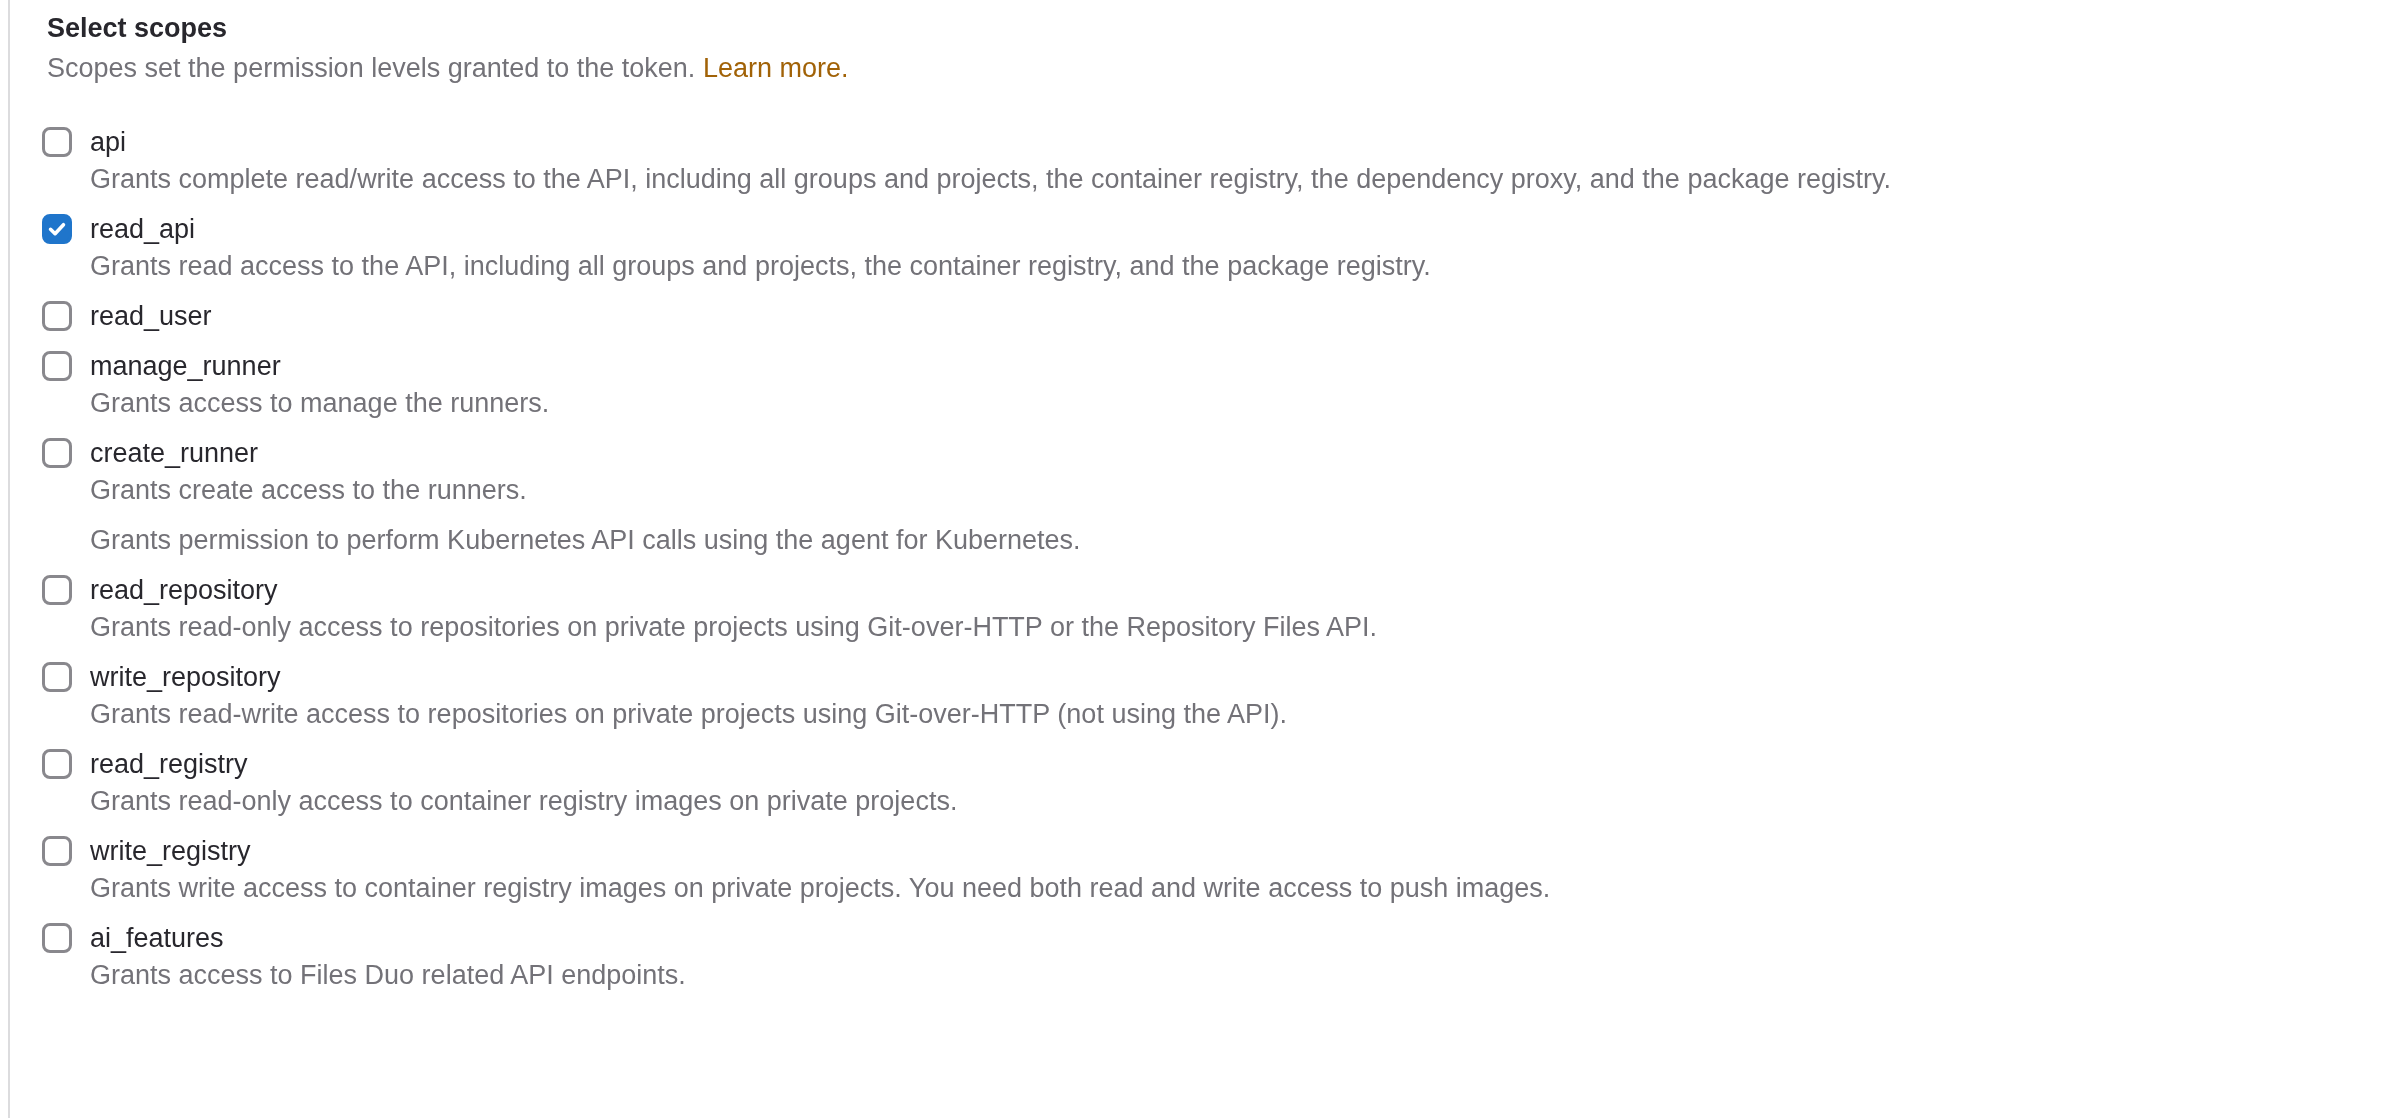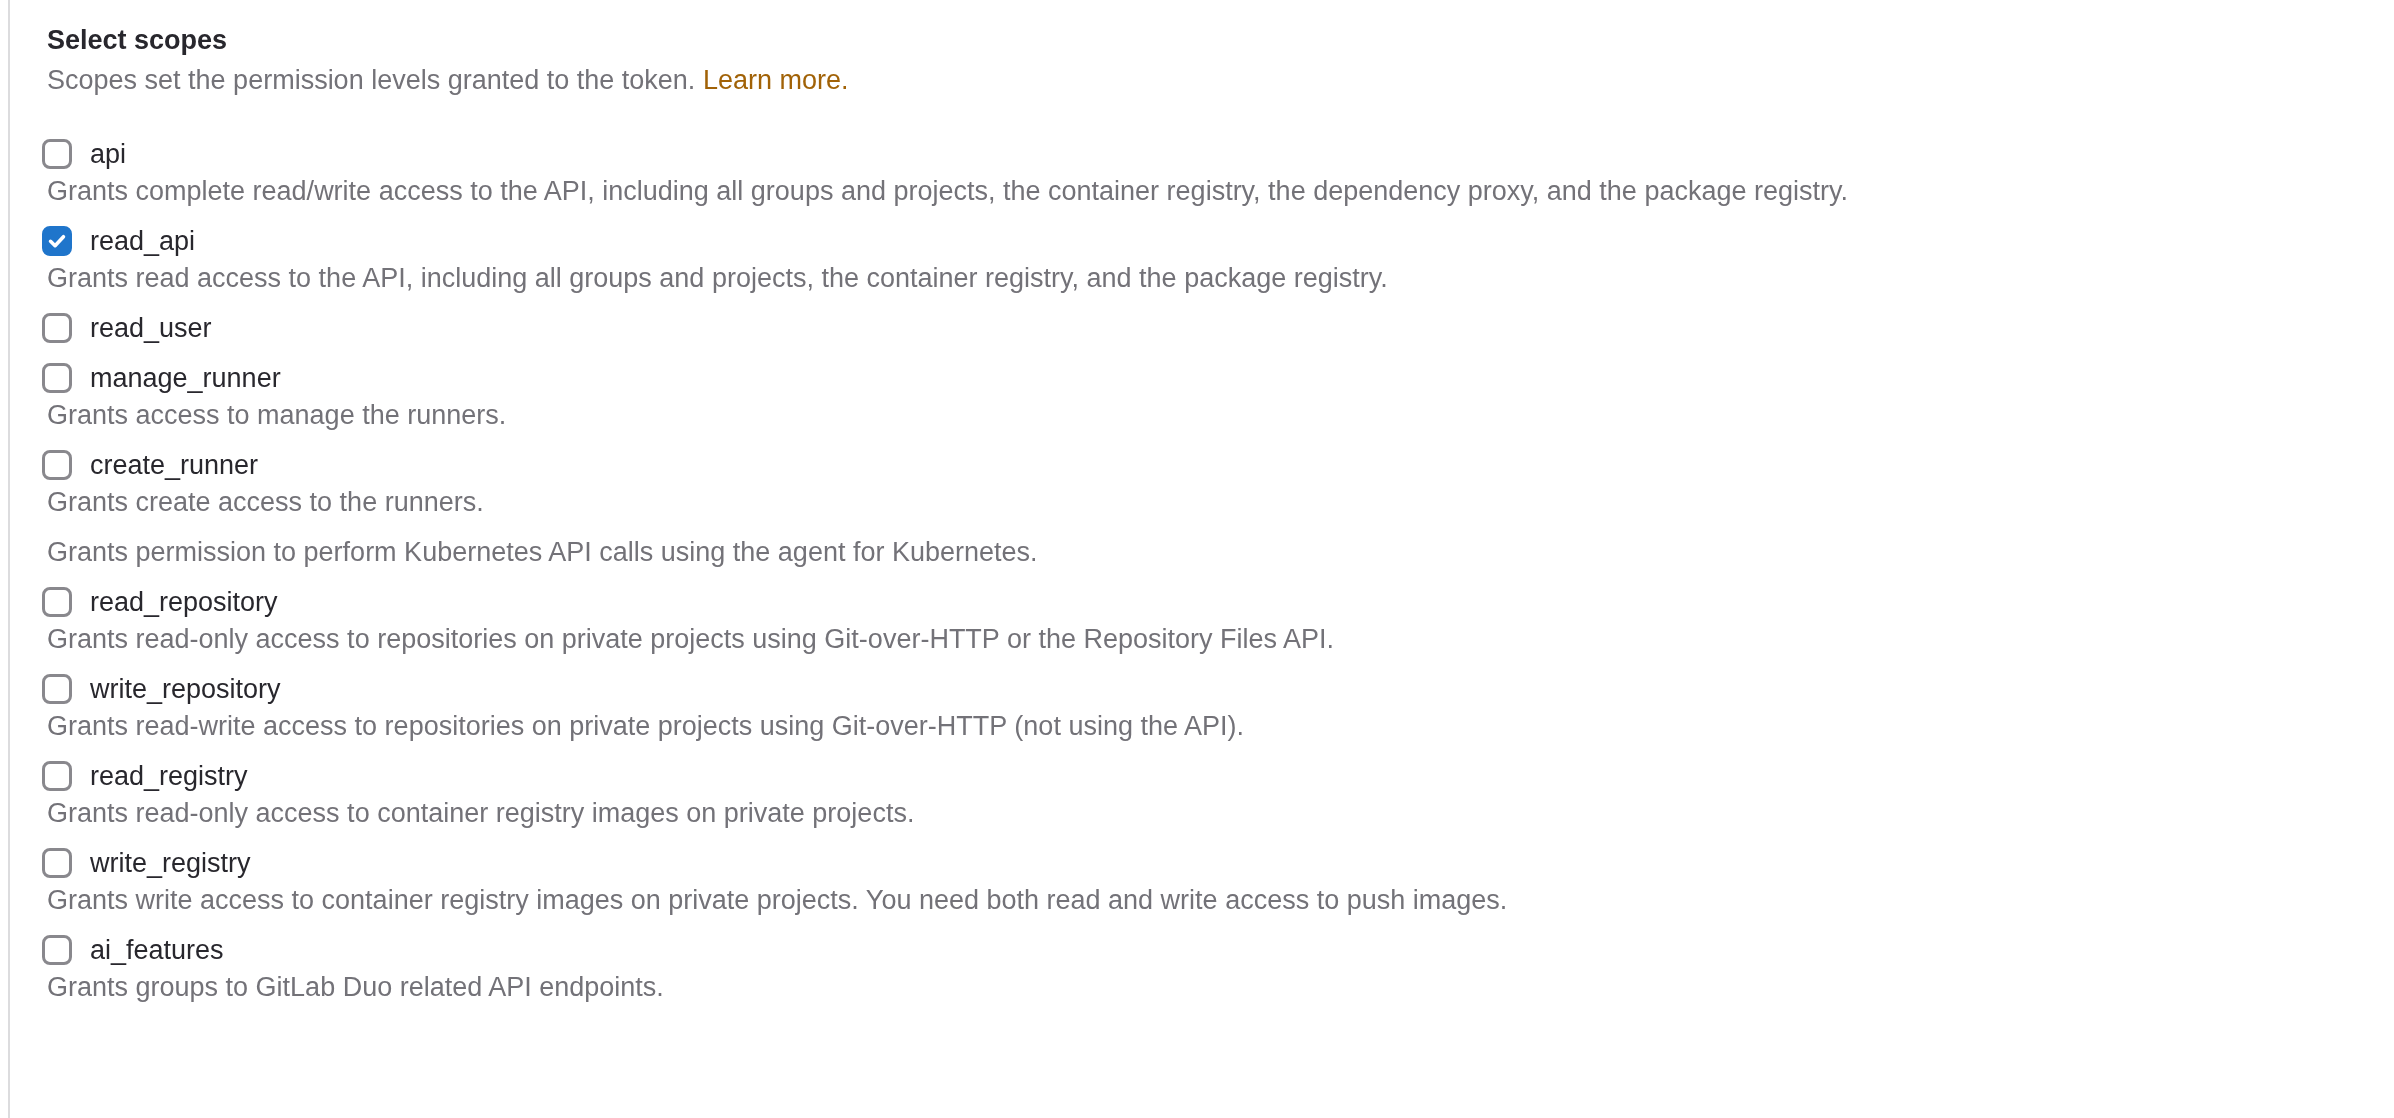--- a/index.html
+++ b/index.html
@@ -14,21 +14,21 @@
     color: #28272d;
   }
   .left-border {
     position: absolute;
     left: 8px;
     top: 0;
     width: 2px;
     height: 100%;
     background: #dcdcde;
   }
-  .content { padding-top: 20px; }
+  .content { padding-top: 8px; }
   .section-title {
     margin: 0 0 0 47px;
     font-size: 27px;
     line-height: 40px;
     font-weight: 700;
     color: #28272d;
   }
   .section-subtitle {
     margin: 2px 0 0 47px;
     line-height: 37px;
@@ -71,21 +71,21 @@
   }
   .checkbox svg { display: none; width: 22px; height: 22px; }
   .checkbox.checked { background: #1f75cb; border-color: #1f75cb; }
   .checkbox.checked svg { display: block; }
   .scope-name {
     margin-left: 18px;
     color: #28272d;
     font-weight: 400;
   }
   .scope-desc {
-    margin-left: 47px;
+    margin-left: 90px;
     max-width: 2294px;
     line-height: 37px;
     color: #737278;
   }
 </style>
 </head>
 <body>
 
 <div class="page">
   <div class="left-border"></div>
@@ -189,17 +189,17 @@
     <div class="scope-desc">Grants write access to container registry images on private projects. You need both read and write access to push images.</div>
   </li>
 
   <li class="scope-row">
     <div class="label-line">
       <span class="checkbox" role="checkbox" aria-checked="false">
         
       </span>
       <span class="scope-name">ai_features</span>
     </div>
-    <div class="scope-desc">Grants groups to GitLab Duo related API endpoints.</div>
+    <div class="scope-desc">Grants access to Files Duo related API endpoints.</div>
   </li>
 </ul>
   </div>
 </div>
 
 </body></html>

